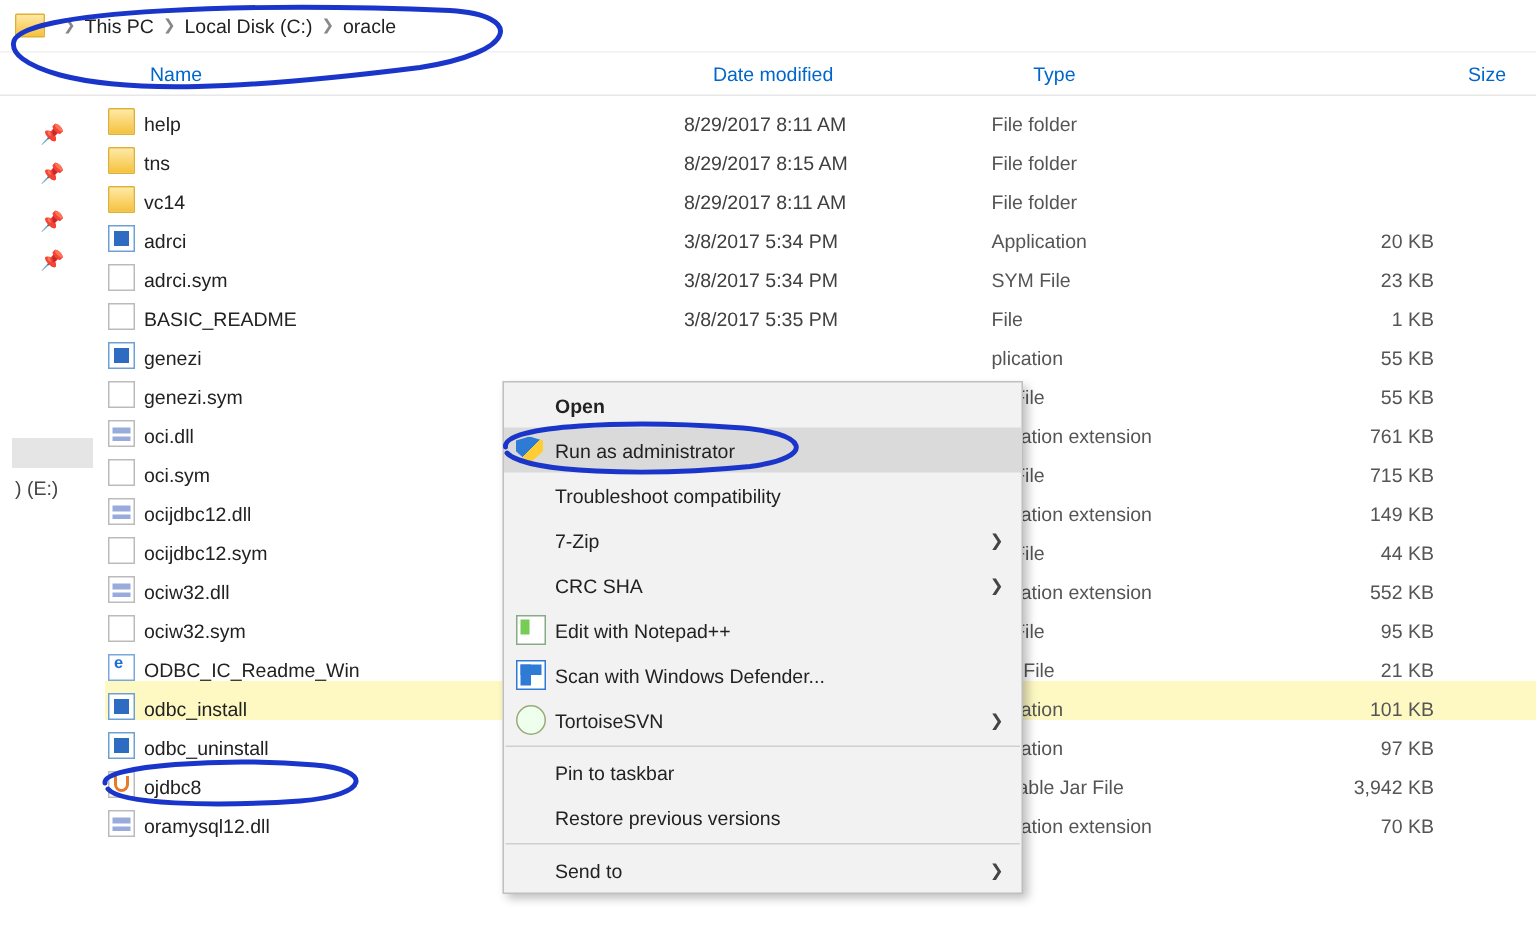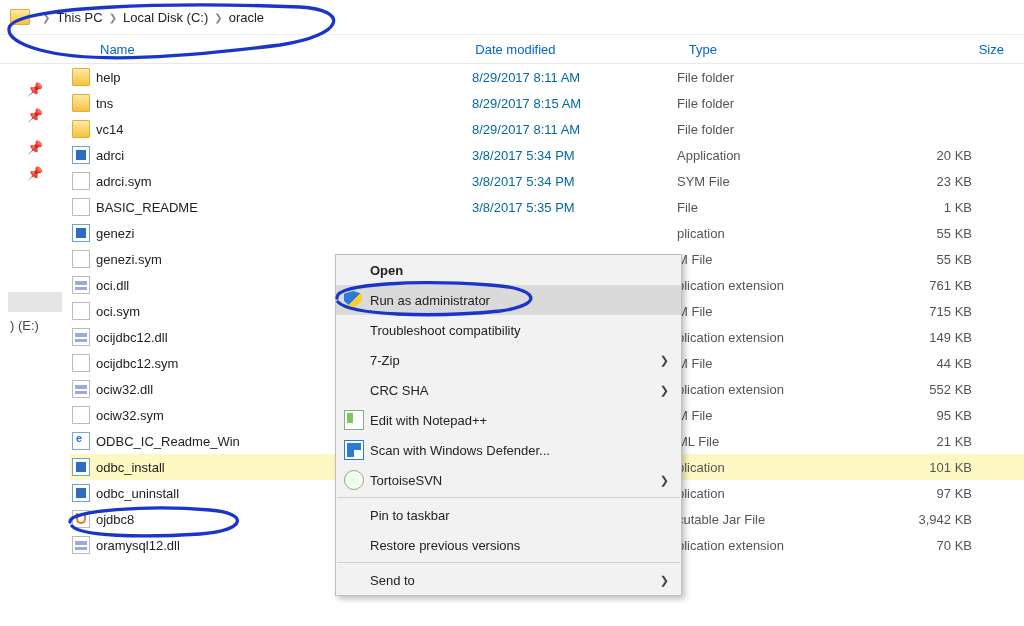--- a/index.html
+++ b/index.html
@@ -65,29 +65,29 @@
   .dlabel {
     color: #444;
     font-size: 13px;
     margin-left: 10px;
   }
   .files {
     flex: 1;
   }
   .row {
     display: flex;
-    align-items: center;
+    align-items: flex-end;
     height: 26px;
   }
   .row .icon {
     width: 22px;
     text-align: center;
   }
   .row .name { width: 360px; padding-left: 4px; }
-  .row .date { width: 205px; color: #0369a1; margin-left: 16px; }
+  .row .date { width: 205px; color: #404040; }
   .row .type { width: 175px; color: #555; }
   .row .size { width: 120px; color: #555; text-align: right; padding-right: 20px; }
   .row.sel { background: #fef9c3; }
   
   .ico { display:inline-block; width:16px; height:16px; vertical-align:middle; }
   .ico-folder { background:linear-gradient(#ffe9a6,#f5c23e); border:1px solid #e0b030; border-radius:1px; }
   .ico-app {
     background:#fff; border:1px solid #6ea0d8; position:relative;
   }
   .ico-app::after{content:"";position:absolute;inset:3px;background:#2d6cc0;}

